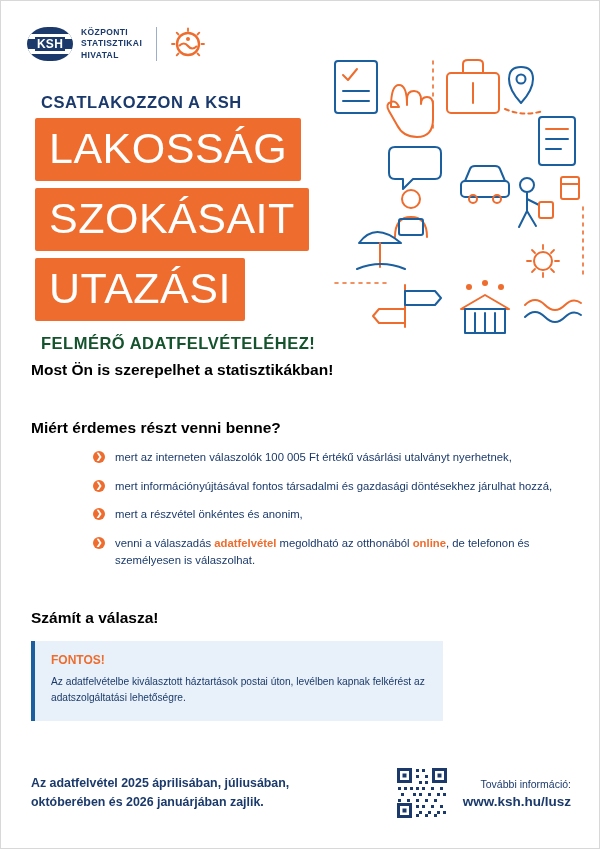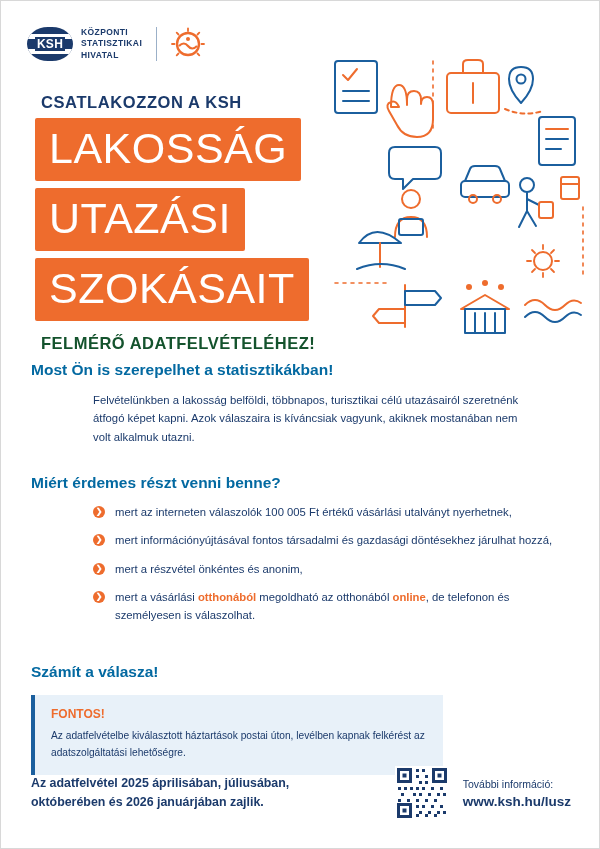--- a/index.html
+++ b/index.html
@@ -136,21 +136,21 @@
   .content {
     position: absolute;
     top: 360px;
     left: 30px;
     width: 540px;
     z-index: 4;
   }
   h2.section-title {
     font-size: 15.5px;
     font-weight: bold;
-    color: #0369a1;
+    color: #000000;
     margin: 0 0 12px 0;
   }
   .para {
     font-size: 11.3px;
     line-height: 1.62;
     color: #1b3a6b;
     margin: 0 0 0 62px;
     max-width: 440px;
   }
   .section-gap { height: 28px; }
@@ -231,20 +231,21 @@
   }
   .qr {
     width: 54px;
     height: 54px;
     display: block;
   }
   .footer-info {
     font-size: 10.5px;
     color: #1b3a6b;
     line-height: 1.5;
+    text-align: right;
   }
   .footer-url {
     font-size: 13.5px;
     font-weight: bold;
     color: #1b3a6b;
     margin-top: 2px;
   }
 </style>
 </head>
 <body>
@@ -393,49 +394,48 @@
         <line x1="138" y1="14" x2="138" y2="86"></line>
         <line x1="288" y1="160" x2="288" y2="230"></line>
         <line x1="40" y1="236" x2="96" y2="236"></line>
       </g>
     </svg>
   </div>
 
   <div class="title-block">
     <div class="eyebrow">CSATLAKOZZON A  KSH</div>
     <div class="band-row"><span class="band">LAKOSSÁG</span></div>
+    <div class="band-row"><span class="band">SZOKÁSAIT</span></div>
     <div class="band-row"><span class="band">UTAZÁSI</span></div>
-    <div class="band-row"><span class="band">SZOKÁSAIT</span></div>
     <div class="subline">FELMÉRŐ ADATFELVÉTELÉHEZ!</div>
   </div>
 
   <div class="content">
 
     <h2 class="section-title">Most Ön is szerepelhet a statisztikákban!</h2>
-    <p class="para">Felvételünkben a lakosság belföldi, többnapos, turisztikai célú utazásairól szeretnénk átfogó képet kapni. Azok válaszaira is kíváncsiak vagyunk, akiknek mostanában nem volt alkalmuk utazni.</p>
 
     <div class="section-gap"></div>
 
     <h2 class="section-title">Miért érdemes részt venni benne?</h2>
     <ul class="bullets">
       <li>
         <span class="chev">❯</span>
         <span>mert az interneten válaszolók 100 005 Ft értékű vásárlási utalványt nyerhetnek,</span>
       </li>
       <li>
         <span class="chev">❯</span>
         <span>mert információnyújtásával fontos társadalmi és gazdasági döntésekhez járulhat hozzá,</span>
       </li>
       <li>
         <span class="chev">❯</span>
         <span>mert a részvétel önkéntes és anonim,</span>
       </li>
       <li>
         <span class="chev">❯</span>
-        <span>mert a vásárlási </span><span class="hl-orange">otthonából</span><span> megoldható az otthonából </span><span class="hl-orange">online</span><span>, de telefonon és személyesen is válaszolhat.</span>
+        <span>venni a válaszadás </span><span class="hl-orange">adatfelvétel</span><span> megoldható az otthonából </span><span class="hl-orange">online</span><span>, de telefonon és személyesen is válaszolhat.</span>
       </li>
     </ul>
 
     <div class="section-gap"></div>
 
     <h2 class="section-title">Számít a válasza!</h2>
 
     <div class="fontos-box">
       <div class="fontos-title">FONTOS!</div>
       <div class="fontos-text">Az adatfelvételbe kiválasztott háztartások postai úton, levélben kapnak felkérést az adatszolgáltatási lehetőségre.</div>

